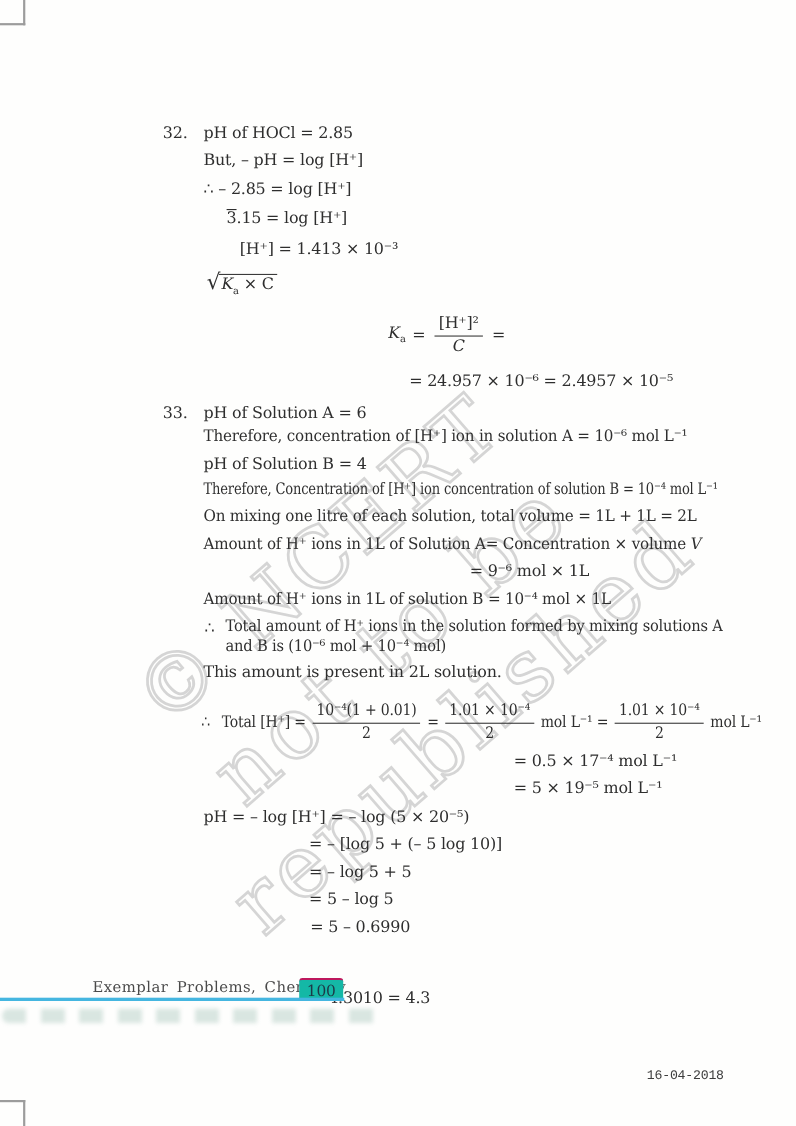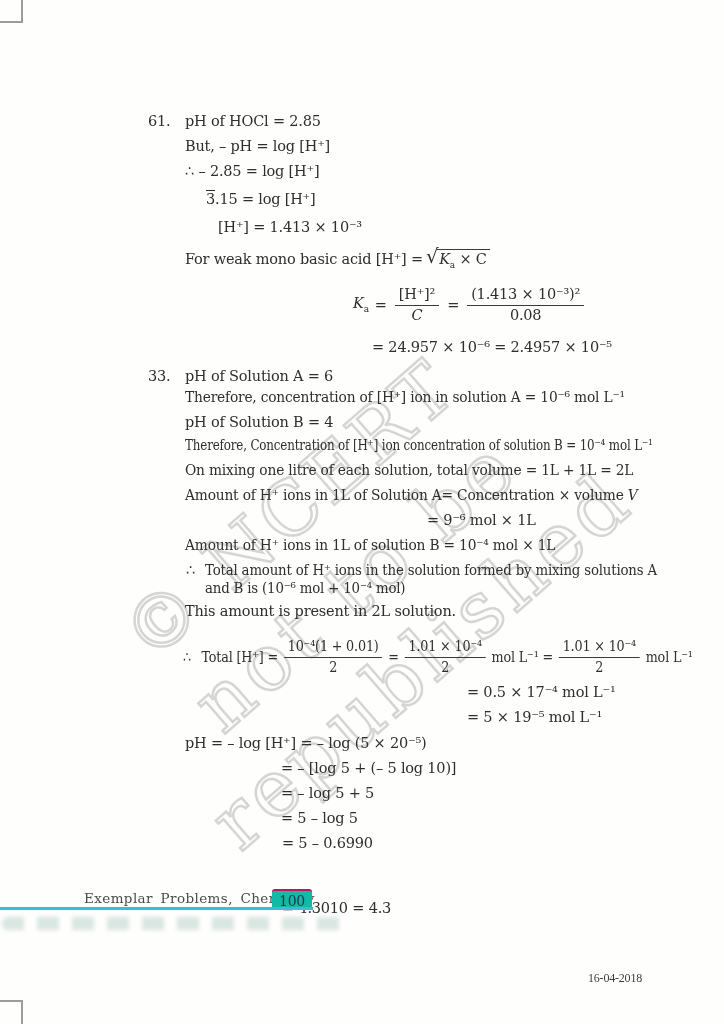--- a/index.html
+++ b/index.html
@@ -52,64 +52,59 @@
   .footer-title{position:absolute;left:84px;top:890px;font-size:13.5px;color:#4a4a4a;
     letter-spacing:0.4px;word-spacing:3px;white-space:nowrap;}
   .page-badge{position:absolute;left:272px;top:889px;width:40px;height:21px;
     background:#14b8a6;border-radius:3px;display:flex;align-items:center;justify-content:center;
     font-size:14px;color:#1d3947;border-top:2px solid #be185d;box-sizing:border-box;}
   .footer-rule{position:absolute;left:0;top:907px;width:313px;height:3px;background:#45b6e0;}
   .print-through{position:absolute;left:2px;top:917px;width:345px;height:13px;border-radius:6px;
     background:repeating-linear-gradient(90deg, rgba(140,180,168,0.32) 0 22px, rgba(255,255,255,0) 22px 35px);
     filter:blur(2px);}
   .date-stamp{position:absolute;left:588px;top:971px;
-    font-family:Liberation Serif, serif;font-size:12px;color:#3d3d3d;}
+    font-family:Liberation Mono, monospace;font-size:12px;color:#3d3d3d;}
 </style>
 </head>
 <body>
 
 <div class="page">
 
   <div class="mark-tl"></div>
   <div class="mark-bl"></div>
 
   <div class="watermark">
     <div class="wm-line wm-line1">© NCERT</div>
     <div class="wm-line wm-line2">not to be republished</div>
   </div>
 
   <div class="content">
 
-    <span class="row" style="left:148px;top:113px">61.</span>
+    <span class="row" style="left:148px;top:113px">32.</span>
     <span class="row" style="left:185px;top:113px">pH of HOCl = 2.85</span>
     <span class="row" style="left:185px;top:138px">But, – pH = log [H⁺]</span>
     <span class="row" style="left:185px;top:163px">∴  – 2.85  = log [H⁺]</span>
     <span class="row" style="left:206px;top:191px"><span class="obar">3</span><span>.15 = log [H⁺]</span></span>
     <span class="row" style="left:218px;top:219px">[H⁺]  =  1.413 × 10⁻³</span>
 
     <span class="row flexrow" style="left:185px;top:249px">
-      <span>For weak mono basic acid [H⁺] = </span>
       <span class="sqrt">
         <span class="sqrt-sign">√</span>
         <span class="sqrt-rad"><span class="it">K</span><sub class="ksub">a</sub><span> × C</span></span>
       </span>
     </span>
 
     <span class="row flexrow" style="left:353px;top:286px;gap:6px">
       <span><span class="it">K</span><sub class="ksub">a</sub></span>
       <span>=</span>
       <span class="frac">
         <span class="fnum">[H⁺]²</span>
         <span class="fden it">C</span>
       </span>
       <span>=</span>
-      <span class="frac">
-        <span class="fnum">(1.413 × 10⁻³)²</span>
-        <span class="fden">0.08</span>
-      </span>
     </span>
 
     <span class="row" style="left:372px;top:339px">=  24.957  ×  10⁻⁶  =  2.4957  ×  10⁻⁵</span>
 
     <span class="row" style="left:148px;top:368px">33.</span>
     <span class="row" style="left:185px;top:368px">pH of Solution A = 6</span>
     <span class="row sq95" style="left:185px;top:389px">Therefore, concentration of [H⁺]  ion in solution A = 10⁻⁶ mol L⁻¹</span>
     <span class="row" style="left:185px;top:414px">pH of Solution B = 4</span>
     <span class="row sq82" style="left:185px;top:437px">Therefore, Concentration of [H⁺] ion concentration of solution B = 10⁻⁴ mol L⁻¹</span>
     <span class="row sq95" style="left:185px;top:462px">On mixing one litre of each solution, total volume = 1L + 1L = 2L</span>

